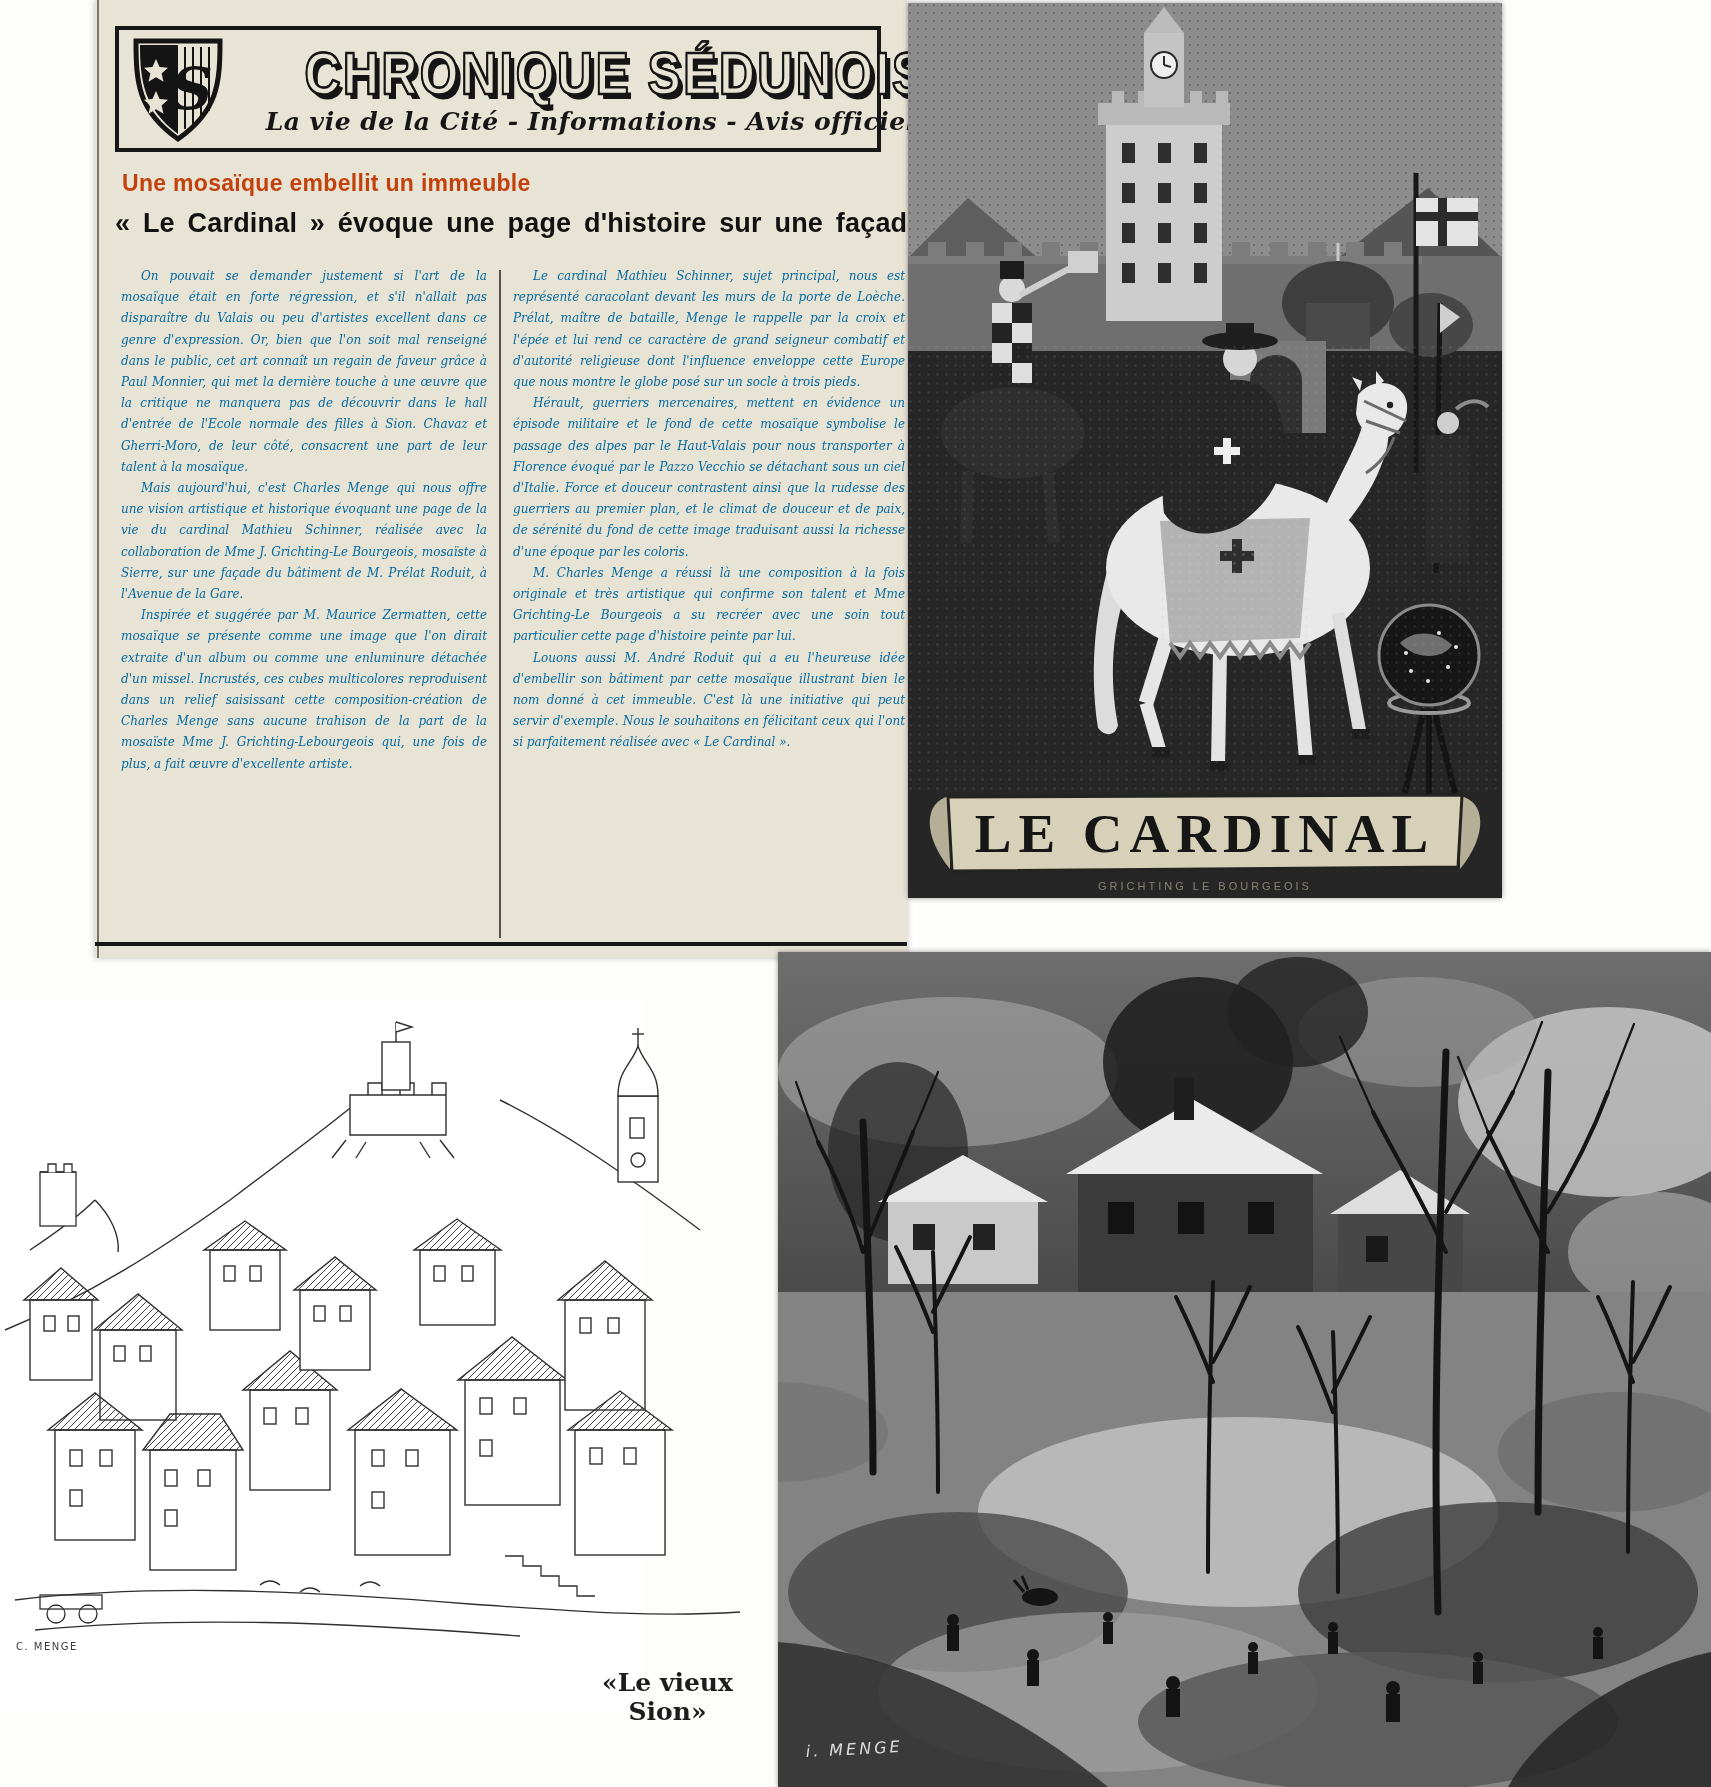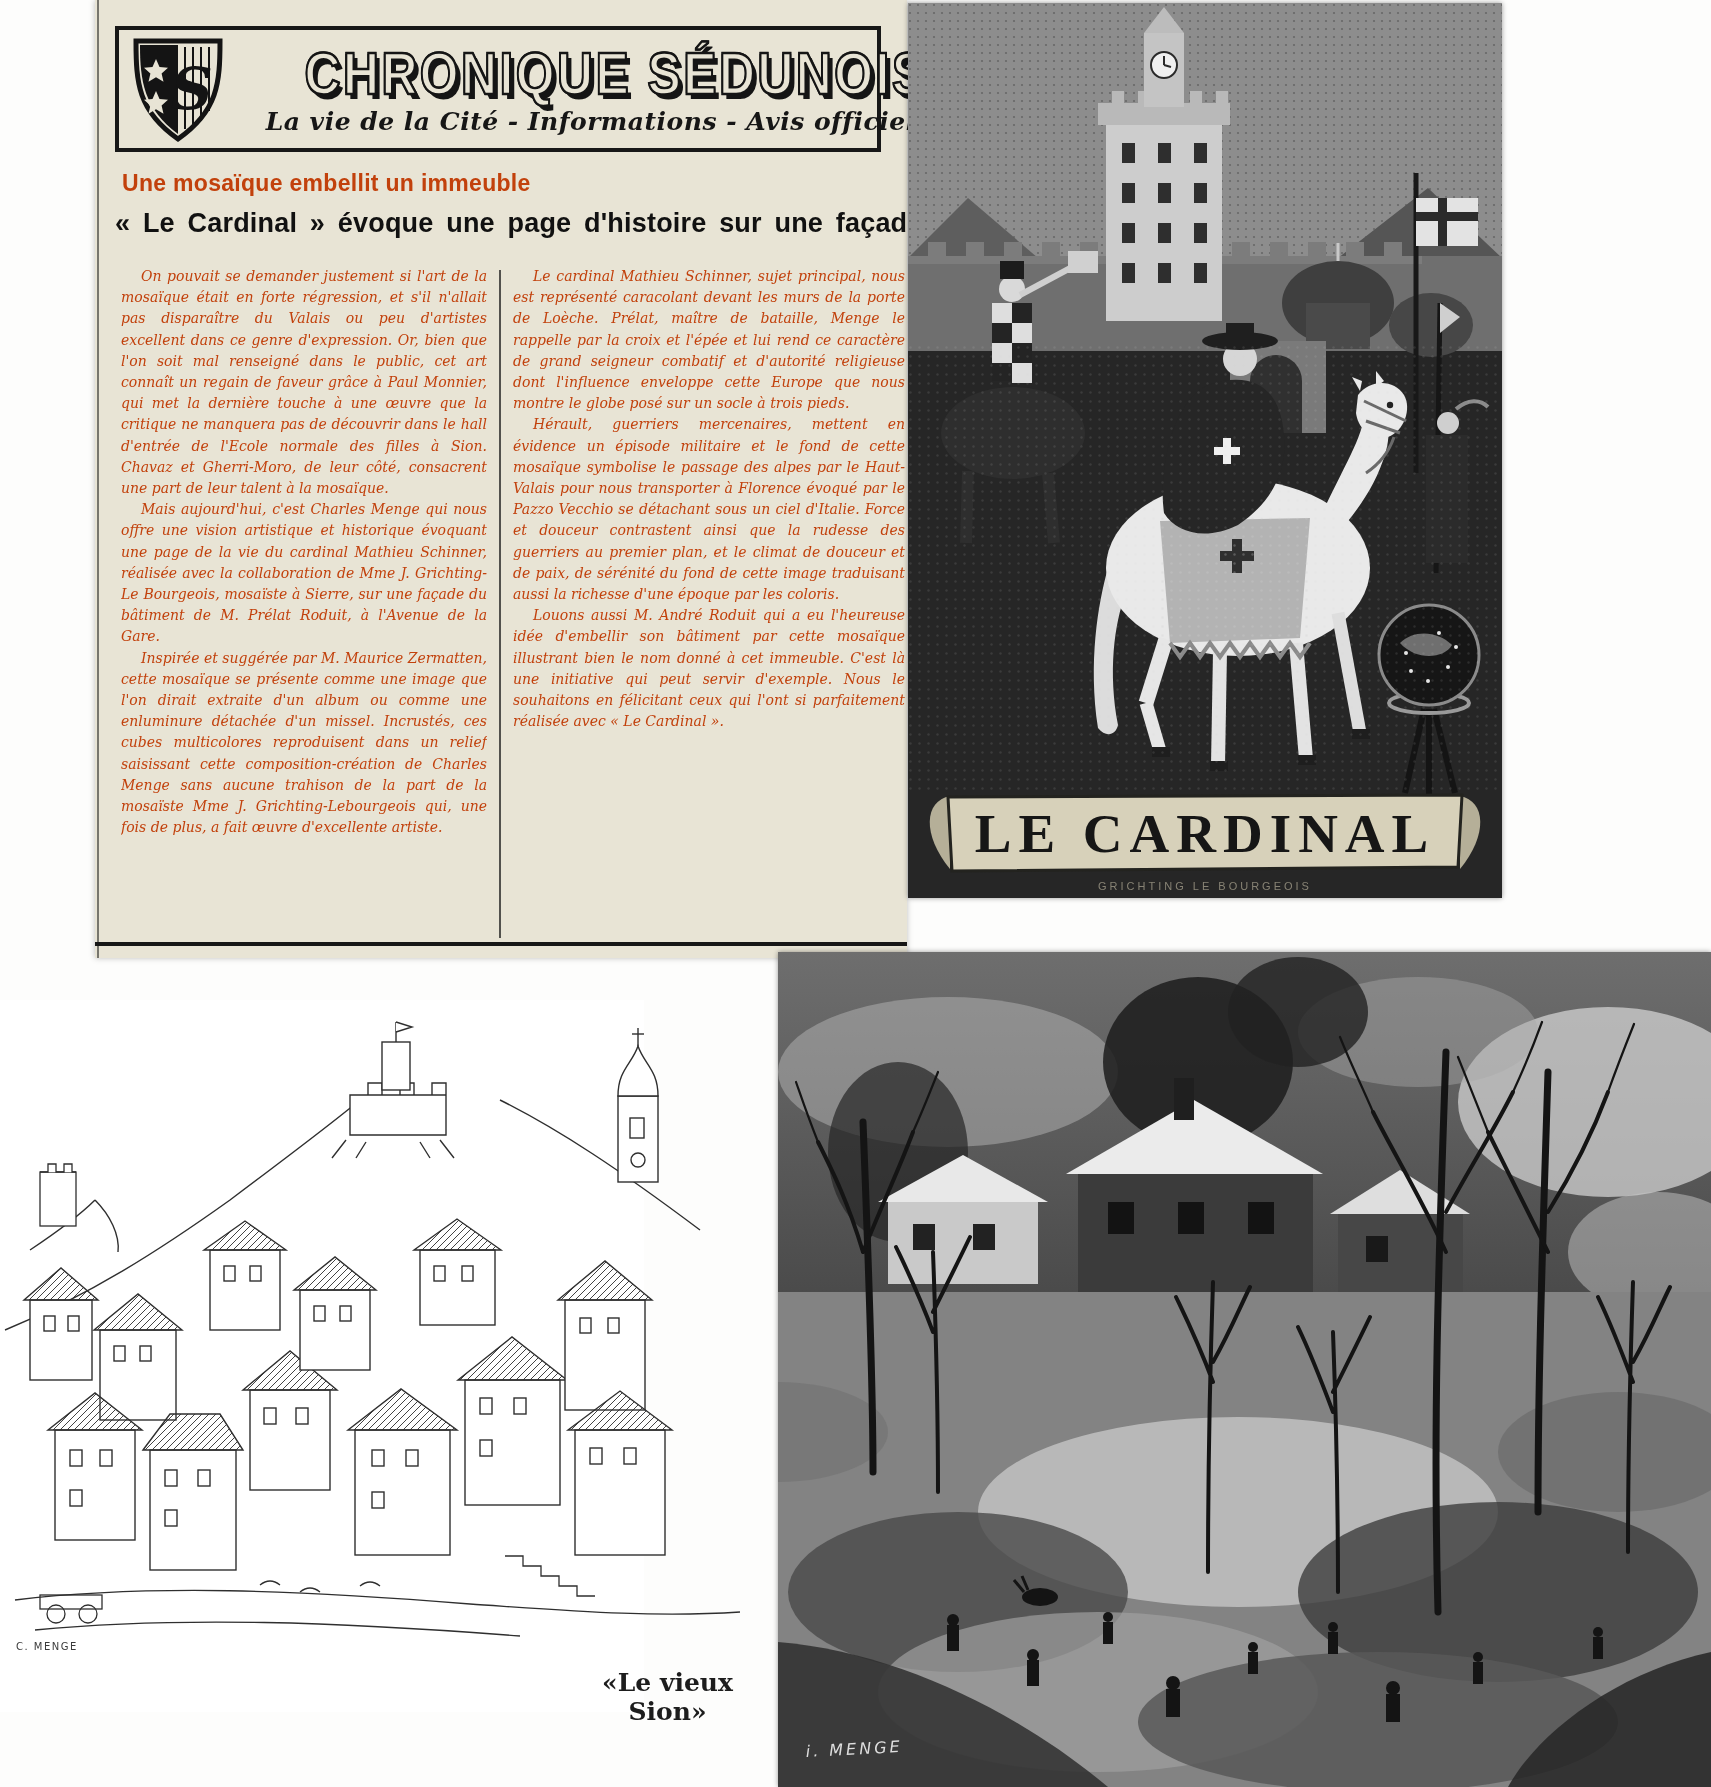--- a/index.html
+++ b/index.html
@@ -21,22 +21,22 @@
               text-shadow:5px 5px 0 #151515,-1px -1px 0 #151515,1px -1px 0 #151515,-1px 1px 0 #151515,1px 1px 0 #151515;
               transform:scaleX(.83);transform-origin:center;}
   #mast-subtitle{font-family:"DejaVu Serif",serif;font-style:italic;font-weight:bold;
                  font-size:25px;color:#161616;margin-top:2px;white-space:nowrap;letter-spacing:.5px;}
 
   #kicker{position:absolute;left:27px;top:170px;font-weight:bold;font-size:23px;color:#c2410c;letter-spacing:.3px;}
   #headline{position:absolute;left:20px;top:208px;width:790px;font-weight:bold;font-size:27px;
             color:#111;white-space:nowrap;word-spacing:5px;letter-spacing:.2px;}
 
   .col{position:absolute;top:266px;height:676px;overflow:hidden;
-       font-family:"DejaVu Serif",serif;font-style:italic;font-size:14px;line-height:21.2px;
-       color:#c2410c;text-align:justify;}
+       font-family:"DejaVu Serif",serif;font-style:italic;font-size:12px;line-height:21.2px;
+       color:#0369a1;text-align:justify;}
   #col-left{left:26px;width:366px;}
   #col-right{left:418px;width:392px;}
   .col p{margin:0;text-indent:20px;}
   #col-divider{position:absolute;left:404px;top:270px;width:2px;height:668px;background:#2c2c2a;opacity:.8;}
   #bottom-rule{position:absolute;left:0px;top:942px;width:812px;height:4px;background:#171717;}
 
   
   #mosaic-fig{position:absolute;left:908px;top:3px;width:594px;height:895px;box-shadow:0 0 5px rgba(0,0,0,.4);}
   #drawing-fig{position:absolute;left:0;top:1000px;width:644px;height:712px;background:#ffffff;}
   #drawing-caption{position:absolute;left:560px;top:668px;width:215px;text-align:center;
@@ -82,20 +82,21 @@
     <div id="col-left" class="col">
       <p>On pouvait se demander justement si l'art de la mosaïque était en forte régression, et s'il n'allait pas disparaître du Valais ou peu d'artistes excellent dans ce genre d'expression. Or, bien que l'on soit mal renseigné dans le public, cet art connaît un regain de faveur grâce à Paul Monnier, qui met la dernière touche à une œuvre que la critique ne manquera pas de découvrir dans le hall d'entrée de l'Ecole normale des filles à Sion. Chavaz et Gherri-Moro, de leur côté, consacrent une part de leur talent à la mosaïque.</p>
       <p>Mais aujourd'hui, c'est Charles Menge qui nous offre une vision artistique et historique évoquant une page de la vie du cardinal Mathieu Schinner, réalisée avec la collaboration de Mme J. Grichting-Le Bourgeois, mosaïste à Sierre, sur une façade du bâtiment de M. Prélat Roduit, à l'Avenue de la Gare.</p>
       <p>Inspirée et suggérée par M. Maurice Zermatten, cette mosaïque se présente comme une image que l'on dirait extraite d'un album ou comme une enluminure détachée d'un missel. Incrustés, ces cubes multicolores reproduisent dans un relief saisissant cette composition-création de Charles Menge sans aucune trahison de la part de la mosaïste Mme J. Grichting-Lebourgeois qui, une fois de plus, a fait œuvre d'excellente artiste.</p>
 
     </div>
     <div id="col-divider"></div>
     <div id="col-right" class="col">
       <p>Le cardinal Mathieu Schinner, sujet principal, nous est représenté caracolant devant les murs de la porte de Loèche. Prélat, maître de bataille, Menge le rappelle par la croix et l'épée et lui rend ce caractère de grand seigneur combatif et d'autorité religieuse dont l'influence enveloppe cette Europe que nous montre le globe posé sur un socle à trois pieds.</p>
       <p>Hérault, guerriers mercenaires, mettent en évidence un épisode militaire et le fond de cette mosaïque symbolise le passage des alpes par le Haut-Valais pour nous transporter à Florence évoqué par le Pazzo Vecchio se détachant sous un ciel d'Italie. Force et douceur contrastent ainsi que la rudesse des guerriers au premier plan, et le climat de douceur et de paix, de sérénité du fond de cette image traduisant aussi la richesse d'une époque par les coloris.</p>
+      <p>M. Charles Menge a réussi là une composition à la fois originale et très artistique qui confirme son talent et Mme Grichting-Le Bourgeois a su recréer avec une soin tout particulier cette page d'histoire peinte par lui.</p>
       <p>Louons aussi M. André Roduit qui a eu l'heureuse idée d'embellir son bâtiment par cette mosaïque illustrant bien le nom donné à cet immeuble. C'est là une initiative qui peut servir d'exemple. Nous le souhaitons en félicitant ceux qui l'ont si parfaitement réalisée avec « Le Cardinal ».</p>
 
     </div>
 
     <div id="bottom-rule"></div>
   </div>
 
   <div id="mosaic-fig">
     <svg width="594" height="895" viewBox="0 0 594 895">
       <defs>

